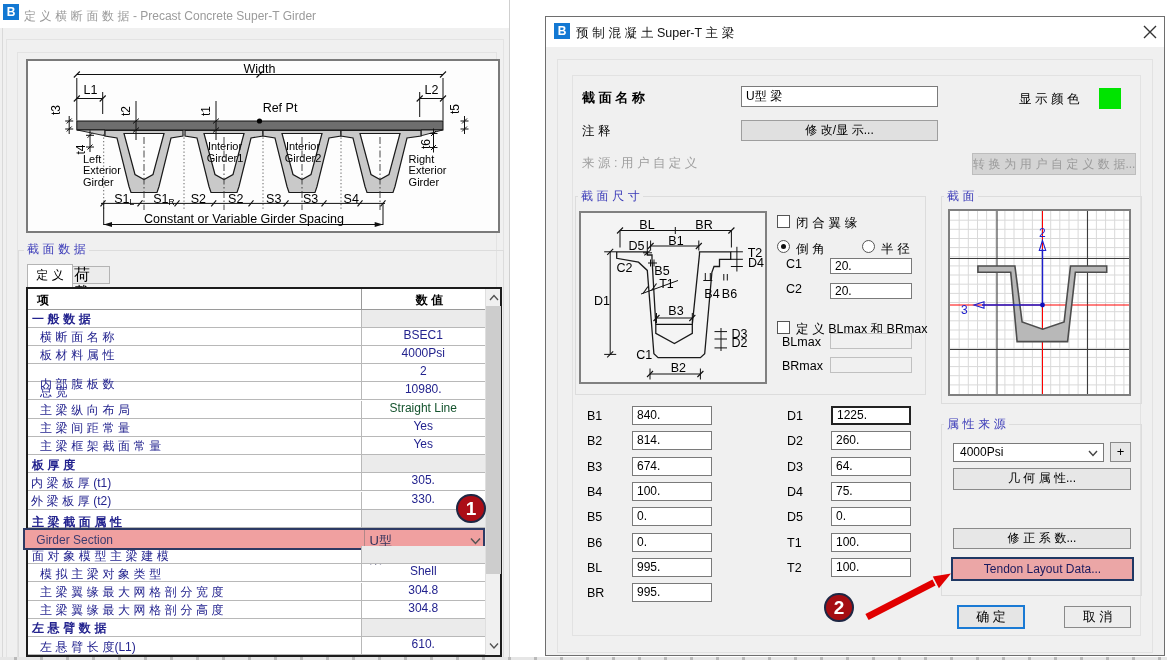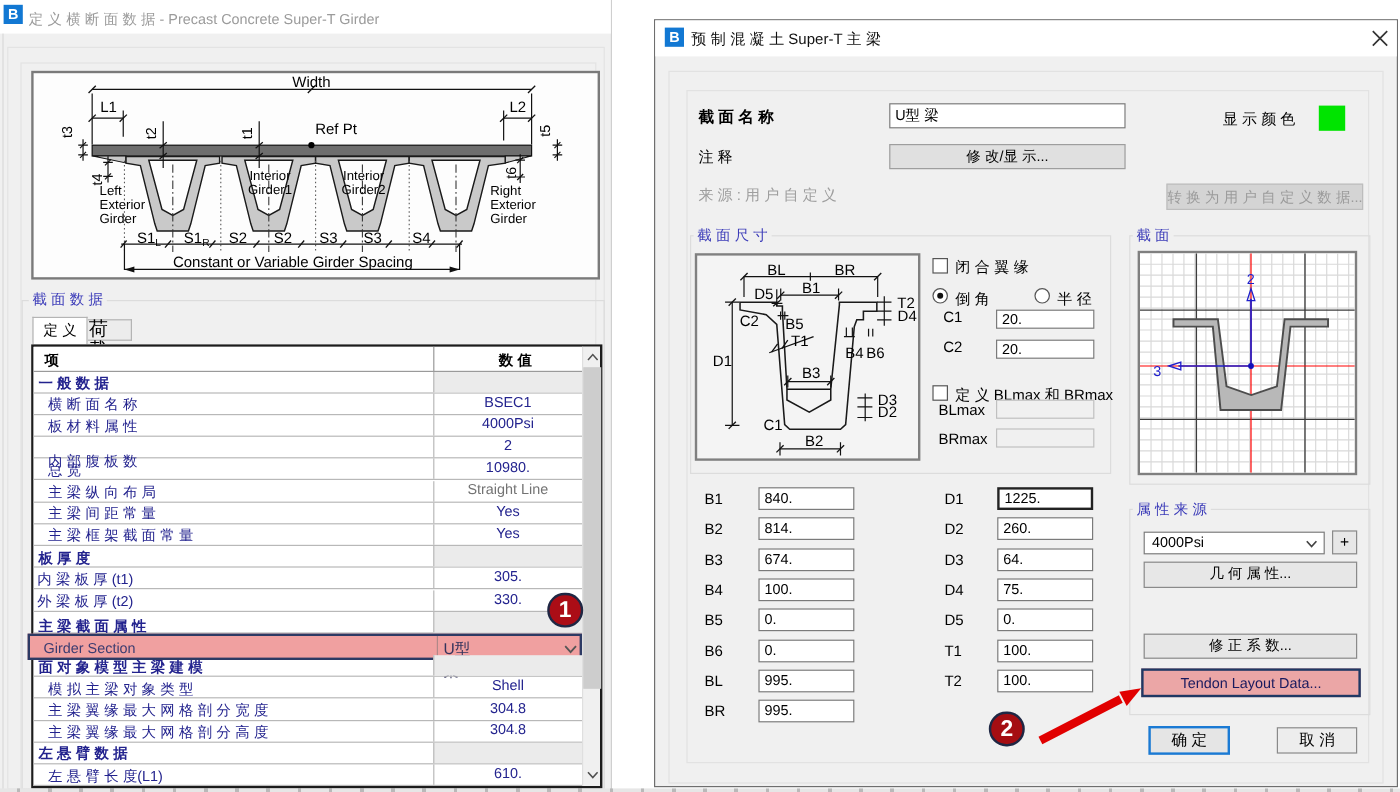--- a/index.html
+++ b/index.html
@@ -147,21 +147,21 @@
         <div class="abs" style="left:0;top:75.1px;width:456.5px;height:18.2px;border-bottom:1px solid #b8b8b8">
           <span class="abs" style="left:12px;top:12px;color:#23238e;white-space:nowrap"><span class="cjk">内部腹板数</span></span>
           <div class="abs" style="left:333px;top:0;width:123.5px;height:17.2px;border-left:1px solid #b8b8b8;text-align:center;color:#23238e">2</div>
         </div>
         <div class="abs" style="left:0;top:93.3px;width:456.5px;height:18.2px;border-bottom:1px solid #b8b8b8">
           <span class="abs" style="left:12px;top:1.5px;color:#23238e;white-space:nowrap"><span class="cjk">总宽</span></span>
           <div class="abs" style="left:333px;top:0;width:123.5px;height:17.2px;border-left:1px solid #b8b8b8;text-align:center;color:#23238e">10980.</div>
         </div>
         <div class="abs" style="left:0;top:111.5px;width:456.5px;height:18.2px;border-bottom:1px solid #b8b8b8">
           <span class="abs" style="left:12px;top:1.5px;color:#23238e;white-space:nowrap"><span class="cjk">主梁纵向布局</span></span>
-          <div class="abs" style="left:333px;top:0;width:123.5px;height:17.2px;border-left:1px solid #b8b8b8;text-align:center;color:#737373">Straight Line</div>
+          <div class="abs" style="left:333px;top:0;width:123.5px;height:17.2px;border-left:1px solid #b8b8b8;text-align:center;color:#14532d">Straight Line</div>
         </div>
         <div class="abs" style="left:0;top:129.7px;width:456.5px;height:18.2px;border-bottom:1px solid #b8b8b8">
           <span class="abs" style="left:12px;top:1.5px;color:#23238e;white-space:nowrap"><span class="cjk">主梁间距常量</span></span>
           <div class="abs" style="left:333px;top:0;width:123.5px;height:17.2px;border-left:1px solid #b8b8b8;text-align:center;color:#23238e">Yes</div>
         </div>
         <div class="abs" style="left:0;top:147.9px;width:456.5px;height:18.2px;border-bottom:1px solid #b8b8b8">
           <span class="abs" style="left:12px;top:1.5px;color:#23238e;white-space:nowrap"><span class="cjk">主梁框架截面常量</span></span>
           <div class="abs" style="left:333px;top:0;width:123.5px;height:17.2px;border-left:1px solid #b8b8b8;text-align:center;color:#23238e">Yes</div>
         </div>
         <div class="abs" style="left:0;top:166.1px;width:456.5px;height:18.2px;border-bottom:1px solid #b8b8b8">
@@ -182,21 +182,21 @@
         </div>
         <div class="abs" style="left:-5.4px;top:238.6px;width:462.4px;height:22px;background:#f0a0a0;border:2px solid #2d3a64">
           <span class="abs" style="left:11.7px;top:3px;color:#3c3c70">Girder Section</span>
           <span class="abs" style="left:345px;top:2px;color:#33335c;font-size:13px">U<span class="cjk">型梁</span></span>
           <div class="abs" style="left:339px;top:0;width:1px;height:18px;background:#b08888"></div>
           <svg class="abs" style="left:445px;top:7px" width="11" height="8">
             <path d="M1,1.5 L5.5,6.5 L10,1.5" stroke="#555" stroke-width="1.5" fill="none"></path>
           </svg>
         </div>
         <div class="abs" style="left:0;top:257.1px;width:456.5px;height:18.2px;border-bottom:1px solid #b8b8b8">
-          <span class="abs" style="left:4px;top:1.5px;color:#23238e;font-weight:bold;white-space:nowrap"><span class="cjk">面对象模型主梁建模</span></span>
+          <span class="abs" style="left:4px;top:1.5px;color:#23238e;font-weight:normal;white-space:nowrap"><span class="cjk">面对象模型主梁建模</span></span>
           <div class="abs" style="left:333px;top:0;width:123.5px;height:17.2px;background:#ebebeb;border-left:1px solid #b8b8b8"></div>
         </div>
         <div class="abs" style="left:0;top:275.3px;width:456.5px;height:18.2px;border-bottom:1px solid #b8b8b8">
           <span class="abs" style="left:12px;top:1.5px;color:#23238e;white-space:nowrap"><span class="cjk">模拟主梁对象类型</span></span>
           <div class="abs" style="left:333px;top:0;width:123.5px;height:17.2px;border-left:1px solid #b8b8b8;text-align:center;color:#23238e">Shell</div>
         </div>
         <div class="abs" style="left:0;top:293.5px;width:456.5px;height:18.2px;border-bottom:1px solid #b8b8b8">
           <span class="abs" style="left:12px;top:1.5px;color:#23238e;white-space:nowrap"><span class="cjk">主梁翼缘最大网格剖分宽度</span></span>
           <div class="abs" style="left:333px;top:0;width:123.5px;height:17.2px;border-left:1px solid #b8b8b8;text-align:center;color:#23238e">304.8</div>
         </div>

